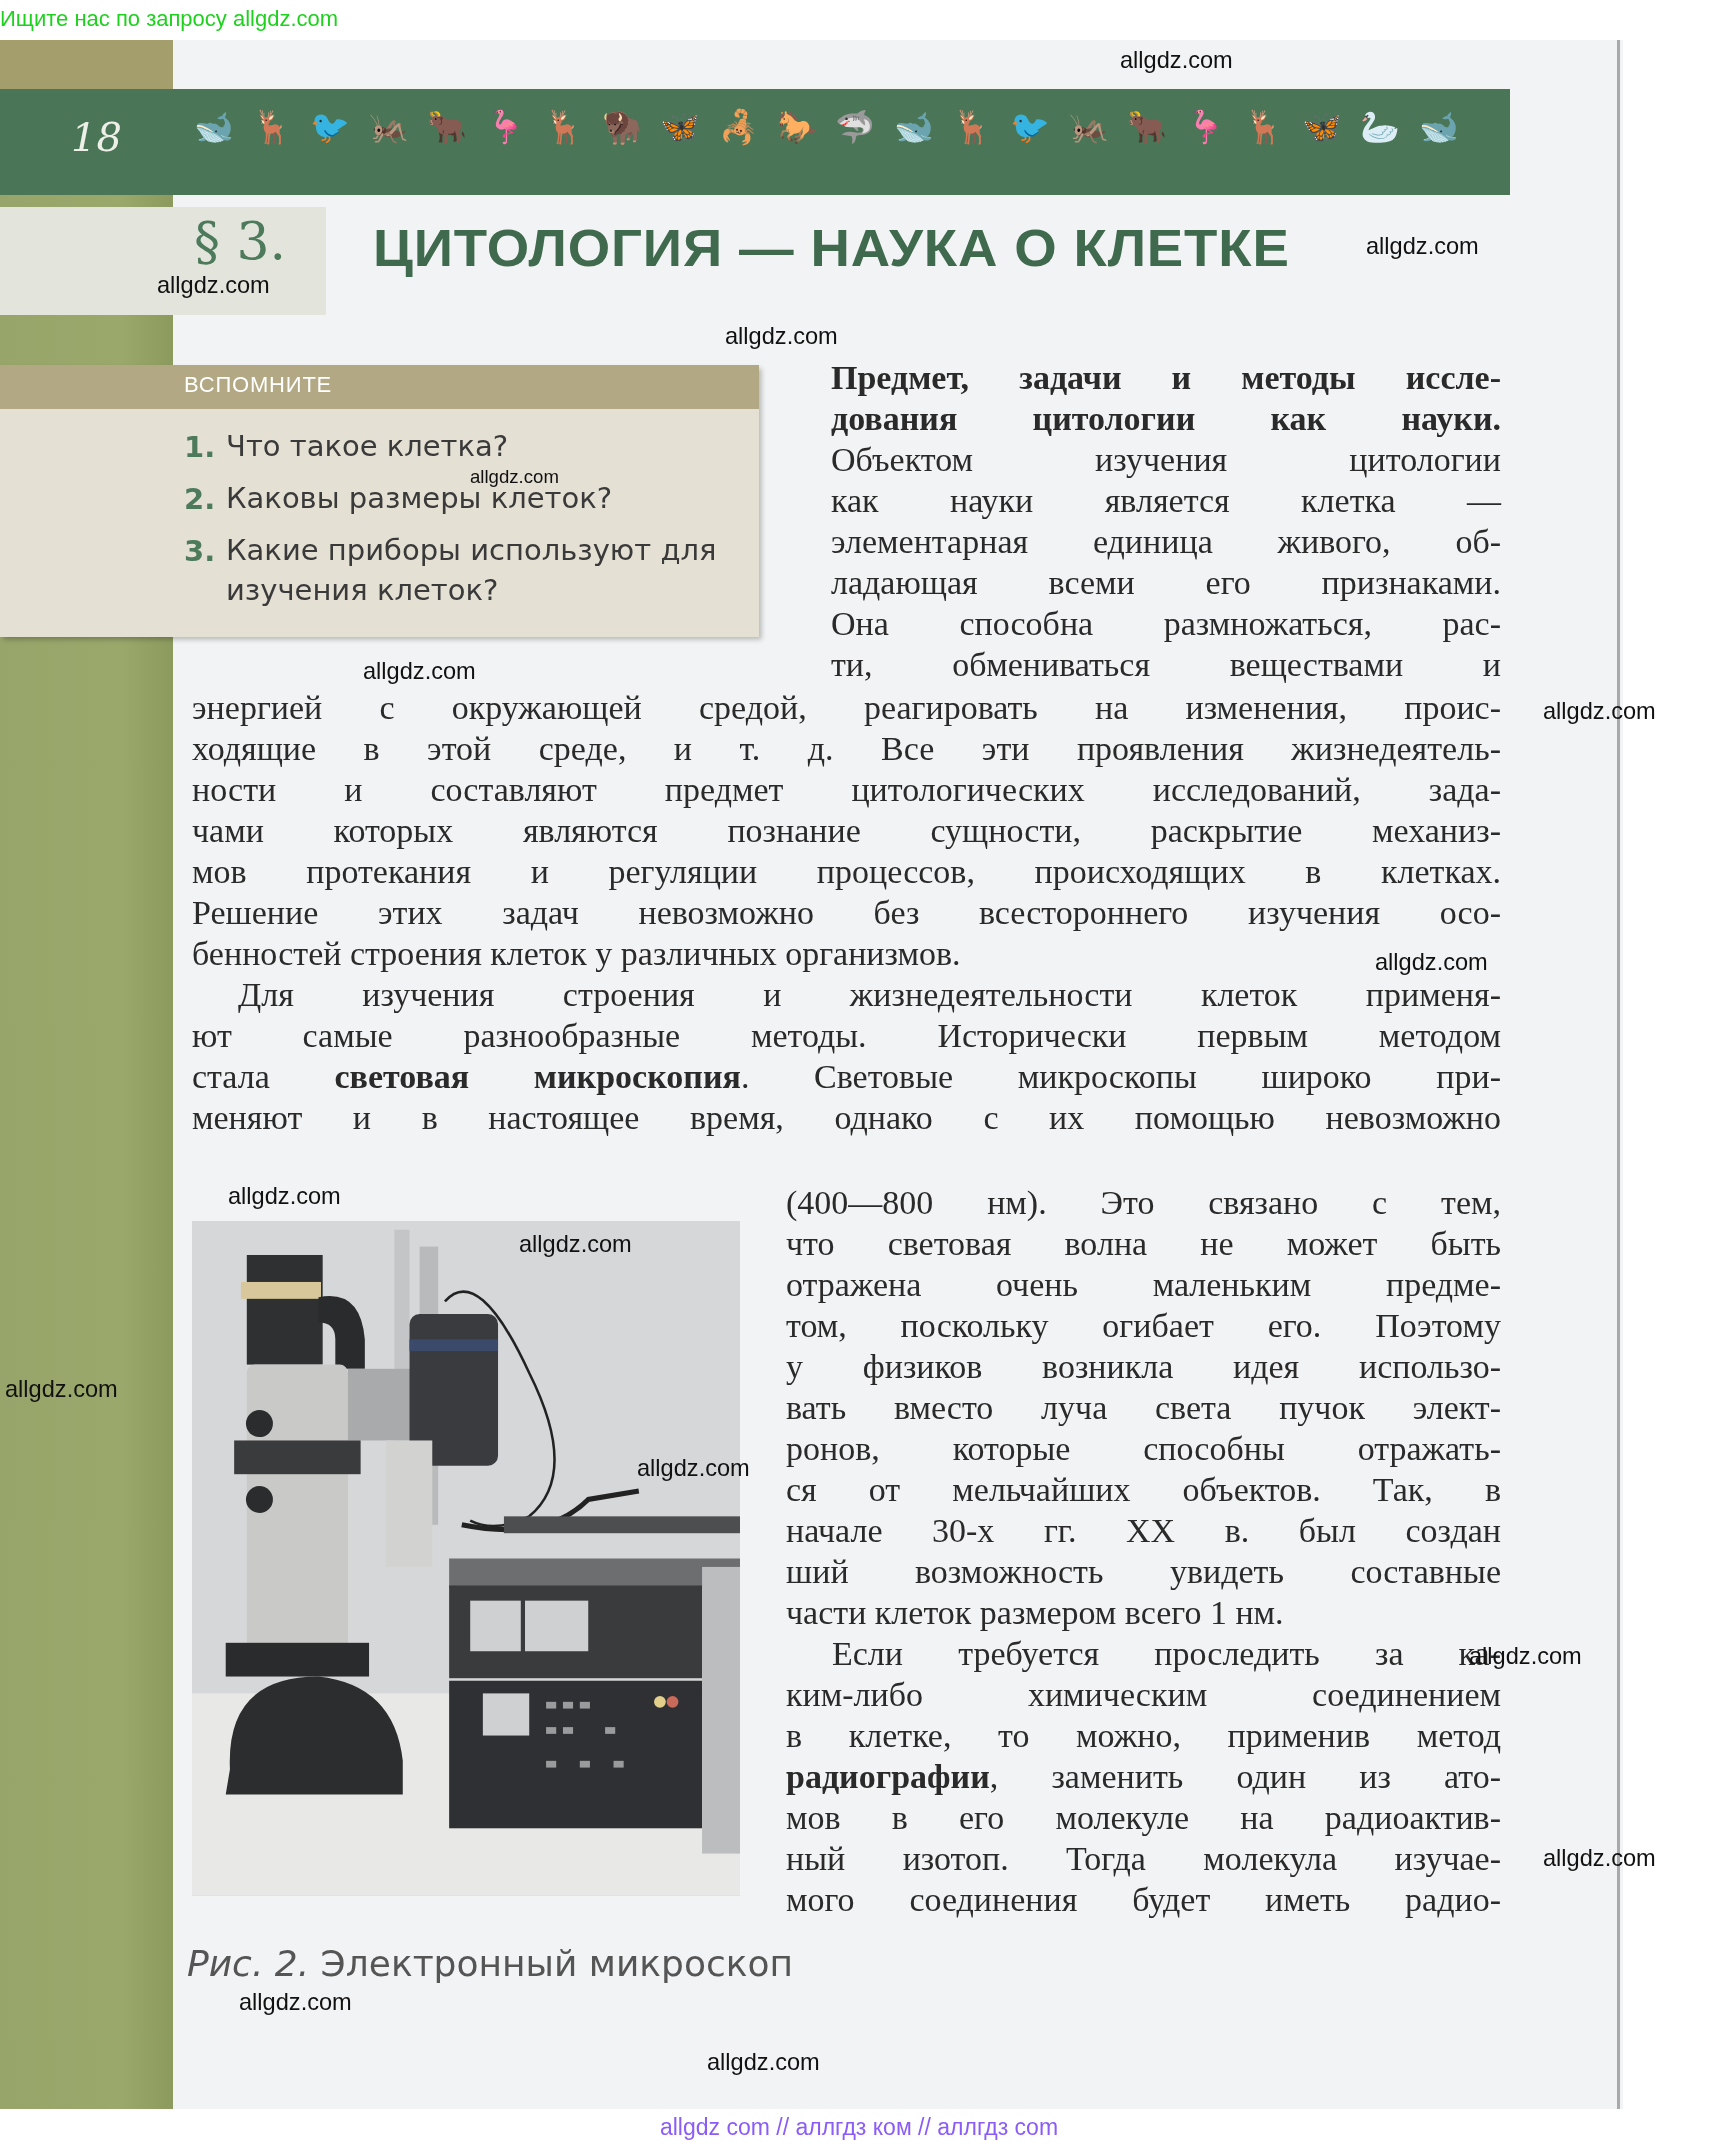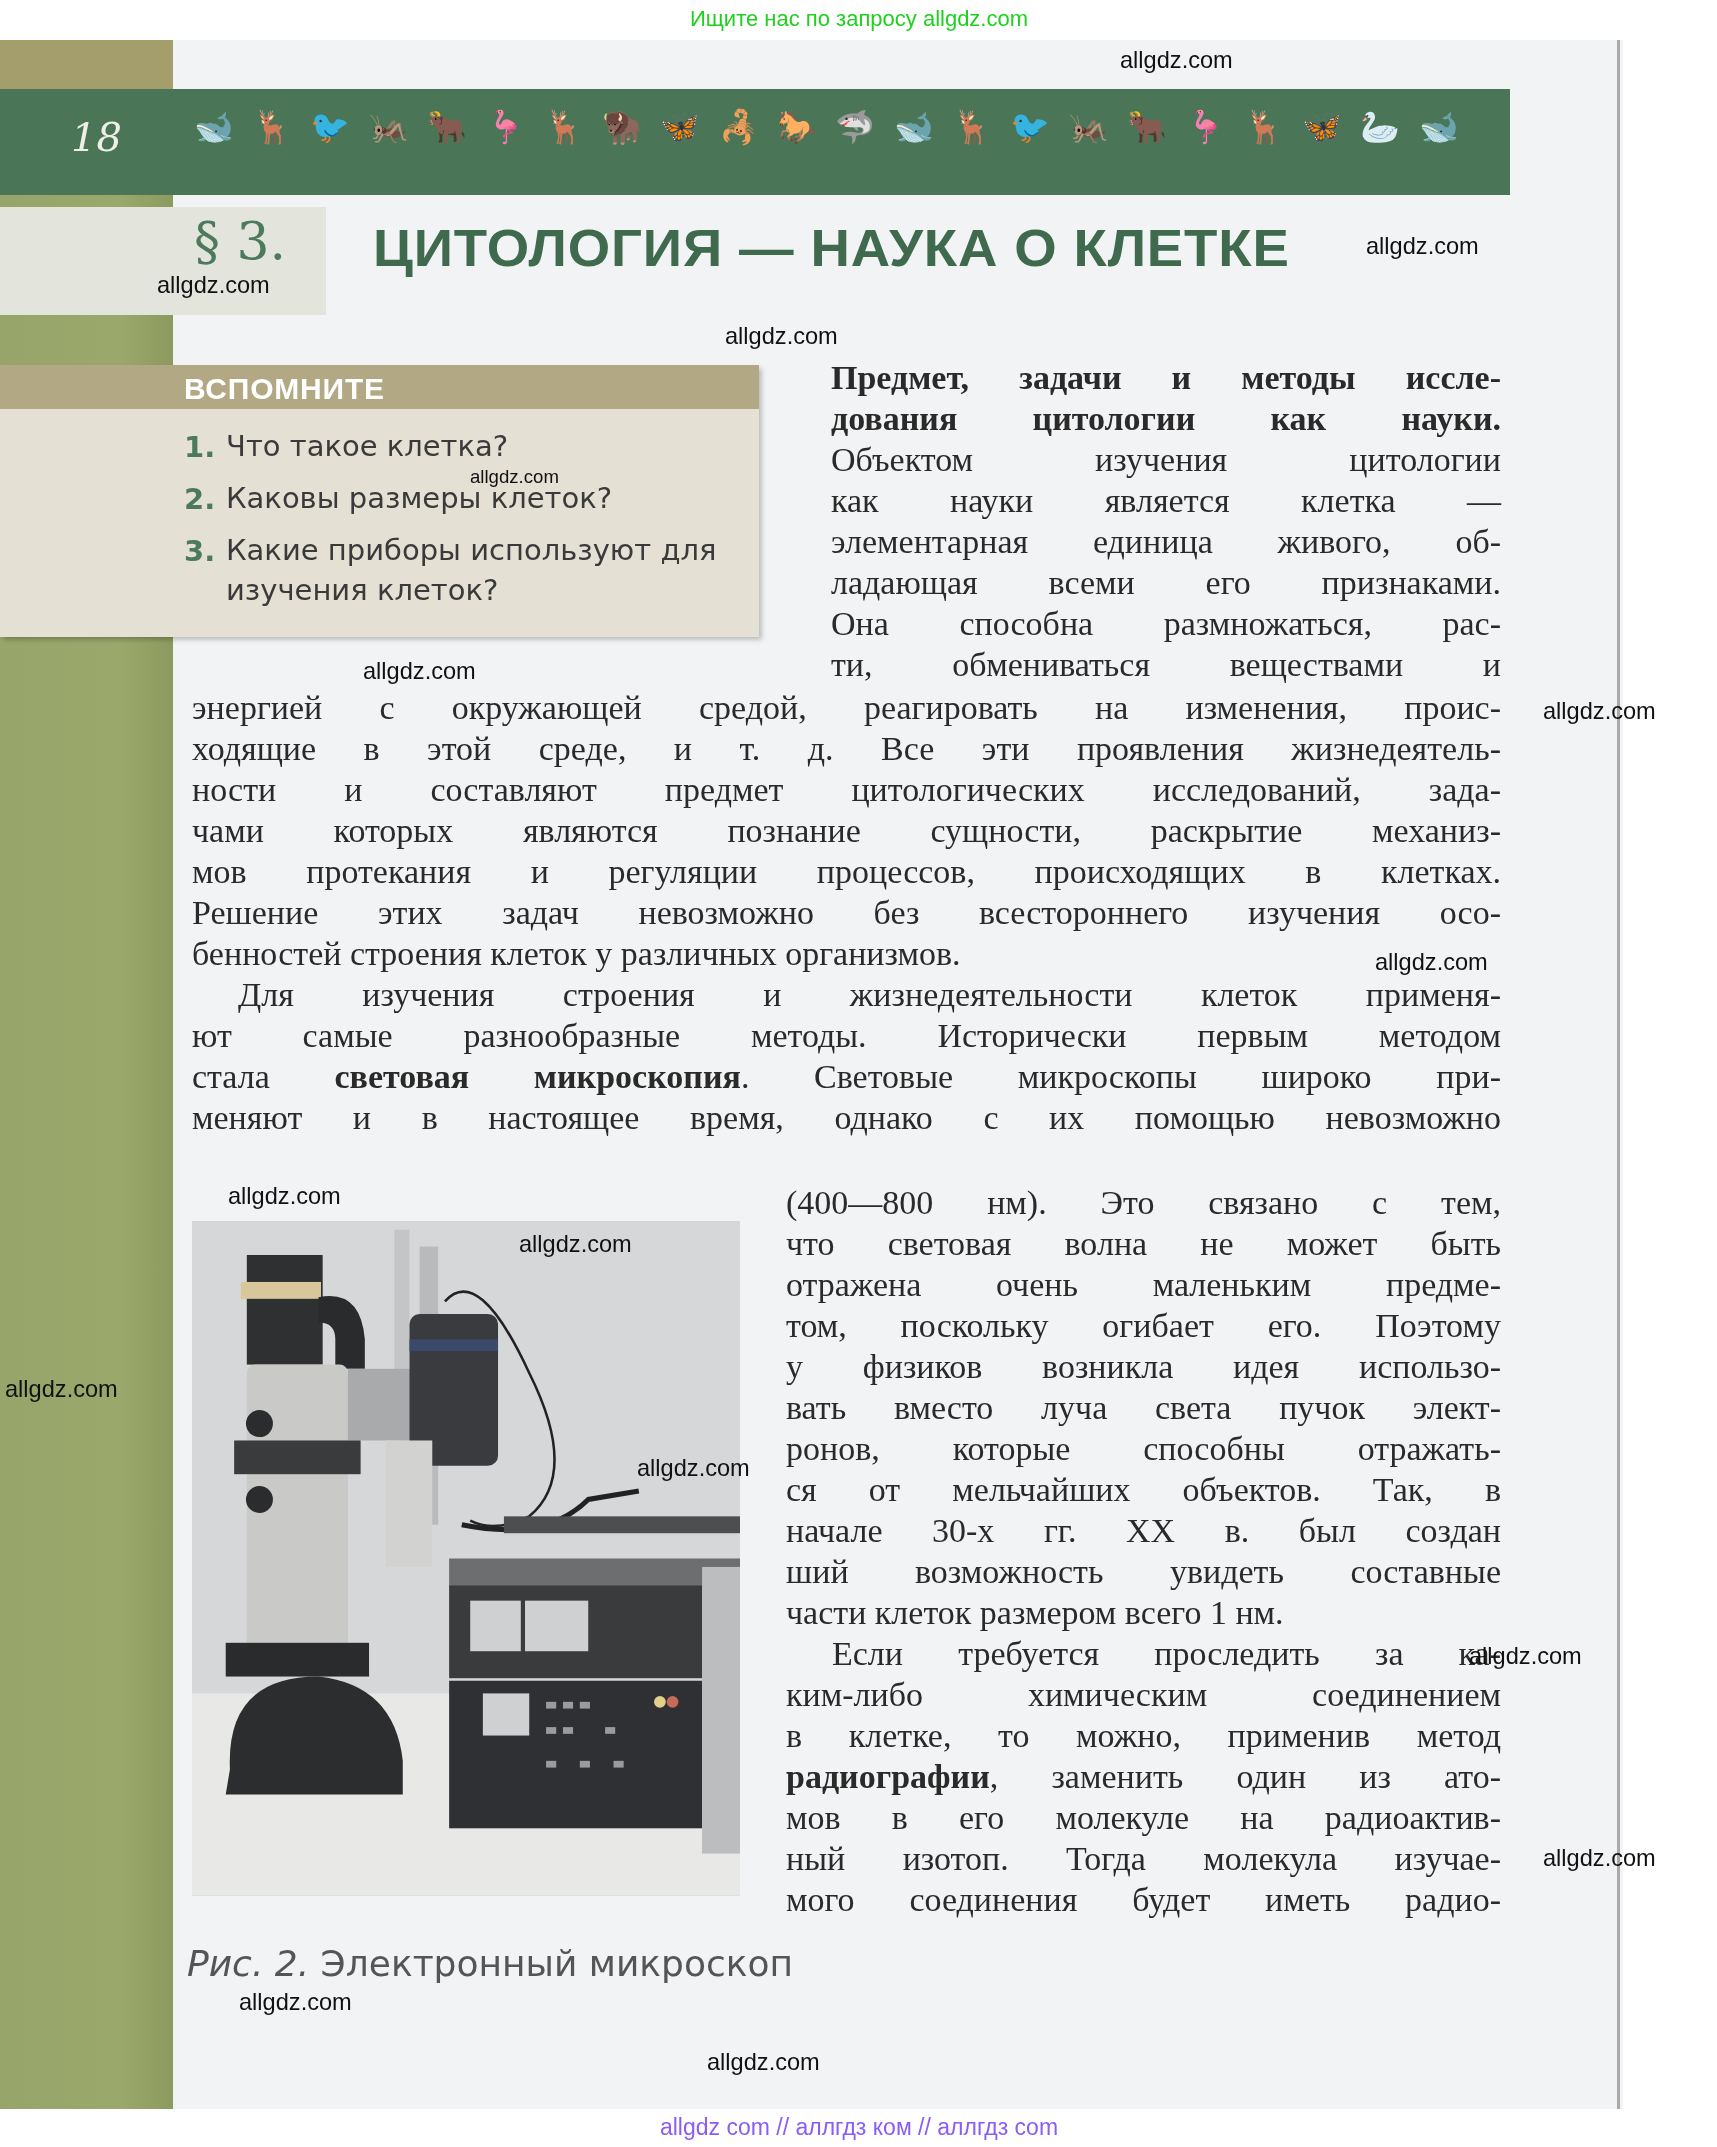--- a/index.html
+++ b/index.html
@@ -1,21 +1,21 @@
 <!DOCTYPE html>
 <html style="font-size:13.5px"><head>
 <meta charset="utf-8">
 <style>
   * { box-sizing: border-box; margin: 0; padding: 0; }
   html, body { width: 1718px; height: 2148px; background: #ffffff; overflow: hidden; }
   body { position: relative; font-family: "DejaVu Serif", serif; }
 
   .top-banner {
     position: absolute; left: 0; top: 0; width: 1718px; height: 39px;
-    text-align: center; line-height: 37px;
+    line-height: 37px;
     font-family: "Liberation Sans", sans-serif; font-size: 22px; color: #1fd11f;
   }
   .page {
     position: absolute; left: 0; top: 40px; width: 1623px; height: 2069px;
     background: #f2f3f4;
   }
   .page-edge {
     position: absolute; left: 1617px; top: 40px; width: 3.4px; height: 2069px;
     background: #a8a9ab;
   }
@@ -60,21 +60,21 @@
     position: absolute; left: 0; top: 365px; width: 759px; height: 272px;
     background: #e4e0d4;
     box-shadow: 2.5px 3.4px 5px rgba(0,0,0,0.25);
   }
   .recall-head {
     position: absolute; left: 0; top: 0; width: 759px; height: 44px;
     background: #b2a884;
   }
   .recall-title {
     position: absolute; left: 184px; top: 6.7px;
-    font-family: "Liberation Sans", sans-serif; font-weight: 700; font-size: 30px;
+    font-family: "Liberation Sans", sans-serif; font-weight: 400; font-size: 22px;
     color: #ffffff; letter-spacing: 0.8px;
   }
   .recall-list { position: absolute; left: 184px; top: 61px; width: 557px; }
   .recall-item {
     display: flex; font-family: "DejaVu Sans", sans-serif; font-size: 29px;
     color: #3a3a3a; line-height: 42px; margin-bottom: 10px;
   }
   .recall-item .num { width: 42px; font-weight: 700; color: #4e7a5c; flex: none; }
   .recall-item .txt { flex: 1; line-height: 40px; }
 

